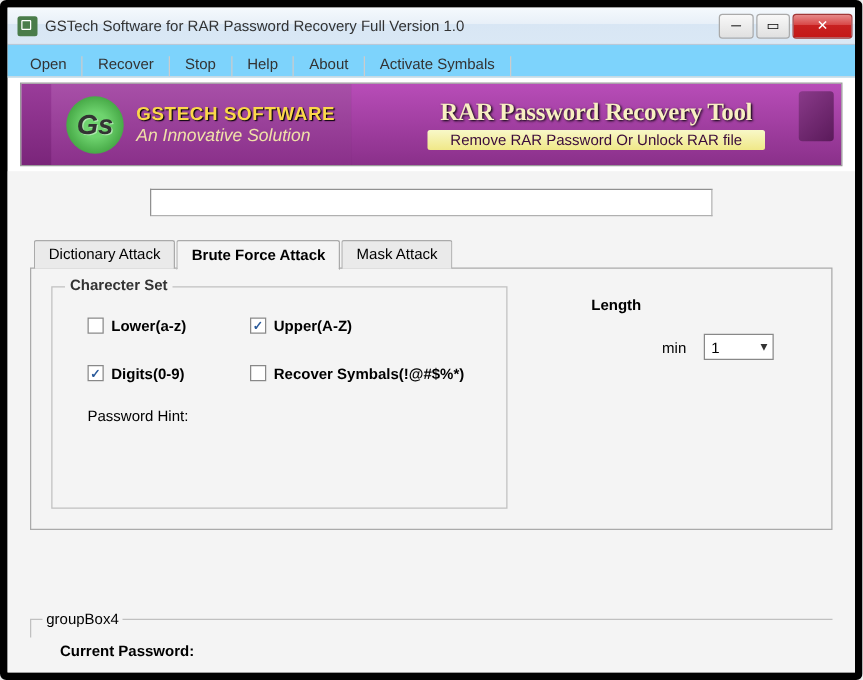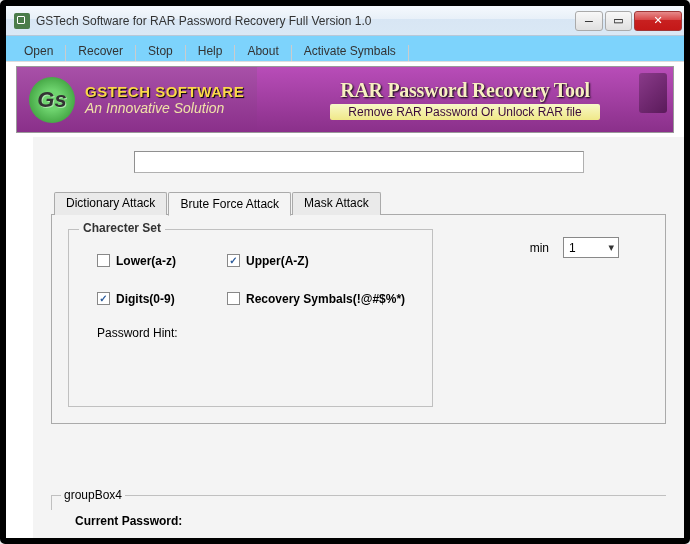--- a/index.html
+++ b/index.html
@@ -14,41 +14,41 @@
     .titlebar-buttons { display: flex; gap: 0; }
     .titlebar-btn { width: 30px; height: 20px; display: flex; align-items: center; justify-content: center; font-size: 11px; border: 1px solid #aaa; background: linear-gradient(to bottom, #f8f8f8, #e0e0e0); border-radius: 3px; margin: 1px; cursor: pointer; }
     .titlebar-btn.close { width: 48px; background: linear-gradient(to bottom, #e68a8a 0%, #d84545 45%, #c82020 46%, #c41818 100%); border-color: #a03838; color: #fff; }
     .titlebar-btn.min { width: 28px; }
     .titlebar-btn.max { width: 27px; }
     
     .menubar { height: 26px; background: #7dd3fc; border-bottom: 1px solid #ddd; display: flex; align-items: flex-end; padding: 0 8px; gap: 2px; }
     .menu-item { padding: 3px 10px; font-size: 12px; color: #333; cursor: pointer; border-radius: 2px; }
     .menu-sep { width: 1px; height: 16px; background: #ccc; }
     
-    .banner { height: 67px; margin: 4px 10px; background: linear-gradient(to bottom, #9a3c9a 0%, #7a257a 100%); border: 1px solid #999; position: relative; display: flex; align-items: center; overflow: hidden; }
+    .banner { height: 67px; margin: 4px 10px; background: linear-gradient(to bottom, #9a3c9a 0%, #7a257a 100%); border: 1px solid #999; position: relative; display: flex; align-items: center; overflow: hidden; padding-left: 24px; }
     .banner-logo-section { width: 240px; height: 100%; background: linear-gradient(to bottom, #a850a8 0%, #8a308a 100%); display: flex; align-items: center; padding-left: 12px; gap: 10px; }
     .banner-logo { width: 46px; height: 46px; background: radial-gradient(circle, #6fd46f 30%, #2a8a2a 100%); border-radius: 50%; display: flex; align-items: center; justify-content: center; font-size: 22px; font-weight: bold; font-style: italic; color: #333; text-shadow: 1px 1px 0 #aee8ae; }
     .banner-brand { display: flex; flex-direction: column; justify-content: center; }
     .banner-brand-name { font-size: 15px; font-weight: bold; color: #fcd84a; text-shadow: 1px 1px 1px #000; letter-spacing: 0.5px; }
     .banner-brand-tag { font-size: 14px; font-style: italic; color: #f0e0a8; }
     .banner-title-section { flex: 1; height: 100%; background: linear-gradient(to bottom, #b84db8 0%, #8a308a 100%); display: flex; flex-direction: column; align-items: center; justify-content: center; position: relative; }
     .banner-title { font-size: 20px; font-weight: bold; color: #f8efc2; text-shadow: 1px 1px 2px #000; font-family: Liberation Serif, serif; letter-spacing: -0.3px; }
     .banner-sub { font-size: 12px; color: #3a0a3a; background: linear-gradient(to bottom, #f8f8c8, #f0e888); padding: 1px 18px; border-radius: 2px; margin-top: 2px; font-weight: 500; }
     .banner-icons { position: absolute; right: 6px; top: 6px; display: flex; gap: 4px; }
     .banner-icons .ico { width: 28px; height: 40px; background: linear-gradient(135deg, #8a3a8a, #5a1a5a); border-radius: 3px; position: relative; }
     
-    .content { flex: 1; padding: 8px 18px 10px; background: #f4f4f4; display: flex; flex-direction: column; overflow: hidden; margin-left: 27px; }
+    .content { flex: 1; padding: 8px 18px 10px; background: #f4f4f4; display: flex; flex-direction: column; overflow: hidden; }
     
     .top-input-row { display: flex; justify-content: center; margin-bottom: 18px; margin-top: 6px; }
     .top-input { width: 450px; height: 22px; background: #fff; border: 1px solid #b0b0b0; border-top-color: #909090; border-left-color: #909090; }
     
     .tab-container { position: relative; flex: 1; display: flex; flex-direction: column; }
     .tab-strip { display: flex; position: relative; z-index: 2; margin-left: 3px; }
     .tab { padding: 3px 11px; font-size: 12px; background: #eaeaea; border: 1px solid #aaa; border-bottom: none; margin-right: 1px; cursor: pointer; border-radius: 2px 2px 0 0; position: relative; top: 1px; }
-    .tab.active { background: #f4f4f4; font-weight: normal; z-index: 3; top: 1px; padding-top: 4px; padding-bottom: 4px; border-bottom: 1px solid #f4f4f4; margin-bottom: -1px; }
+    .tab.active { background: #f4f4f4; font-weight: bold; z-index: 3; top: 1px; padding-top: 4px; padding-bottom: 4px; border-bottom: 1px solid #f4f4f4; margin-bottom: -1px; }
     .tab-panel { border: 1px solid #aaa; background: #f4f4f4; padding: 14px 16px; position: relative; height: 210px; }
     
     .fieldset { border: 1px solid #c0c0c0; padding: 20px 18px 16px; position: relative; float: left; width: 365px; height: 178px; }
     .fieldset-legend { position: absolute; top: -9px; left: 10px; background: #f4f4f4; padding: 0 4px; font-size: 12px; font-weight: bold; color: #333; }
     .check-grid { display: grid; grid-template-columns: 130px 200px; row-gap: 24px; margin-bottom: 20px; margin-left: 10px; margin-top: 4px; }
     .check-item { display: flex; align-items: flex-start; gap: 6px; font-size: 12px; font-weight: bold; }
     .check-box { width: 13px; height: 13px; background: #fff; border: 1px solid #888; display: flex; align-items: center; justify-content: center; font-size: 10px; color: #2a5a9a; cursor: pointer; }
     .hint-row { display: flex; align-items: center; gap: 14px; margin-left: 10px; }
     .hint-label { font-size: 12px; font-weight: normal; }
     .hint-input { width: 165px; height: 20px; background: #fff; border: 1px solid #7aa5d6; padding: 1px 5px; font-size: 12px; font-weight: bold; color: #000; }
@@ -137,29 +137,30 @@
             <div class="check-item">
               <div class="check-box">✓</div>
               <span>Upper(A-Z)</span>
             </div>
             <div class="check-item">
               <div class="check-box">✓</div>
               <span>Digits(0-9)</span>
             </div>
             <div class="check-item">
               <div class="check-box"></div>
-              <span>Recovery Symbals(!@#$%*)</span>
+              <span>Recover Symbals(!@#$%*)</span>
             </div>
           </div>
           <div class="hint-row">
             <span class="hint-label">Password Hint:</span>
           </div>
         </div>
 
         <div class="length-section">
+          <div class="length-title">Length</div>
           <div class="length-row">
             <span class="length-label">min</span>
             <div class="length-select">
               <span>1</span>
             </div>
           </div>
         </div>
 
         <div style="clear:both"></div>
       </div>

